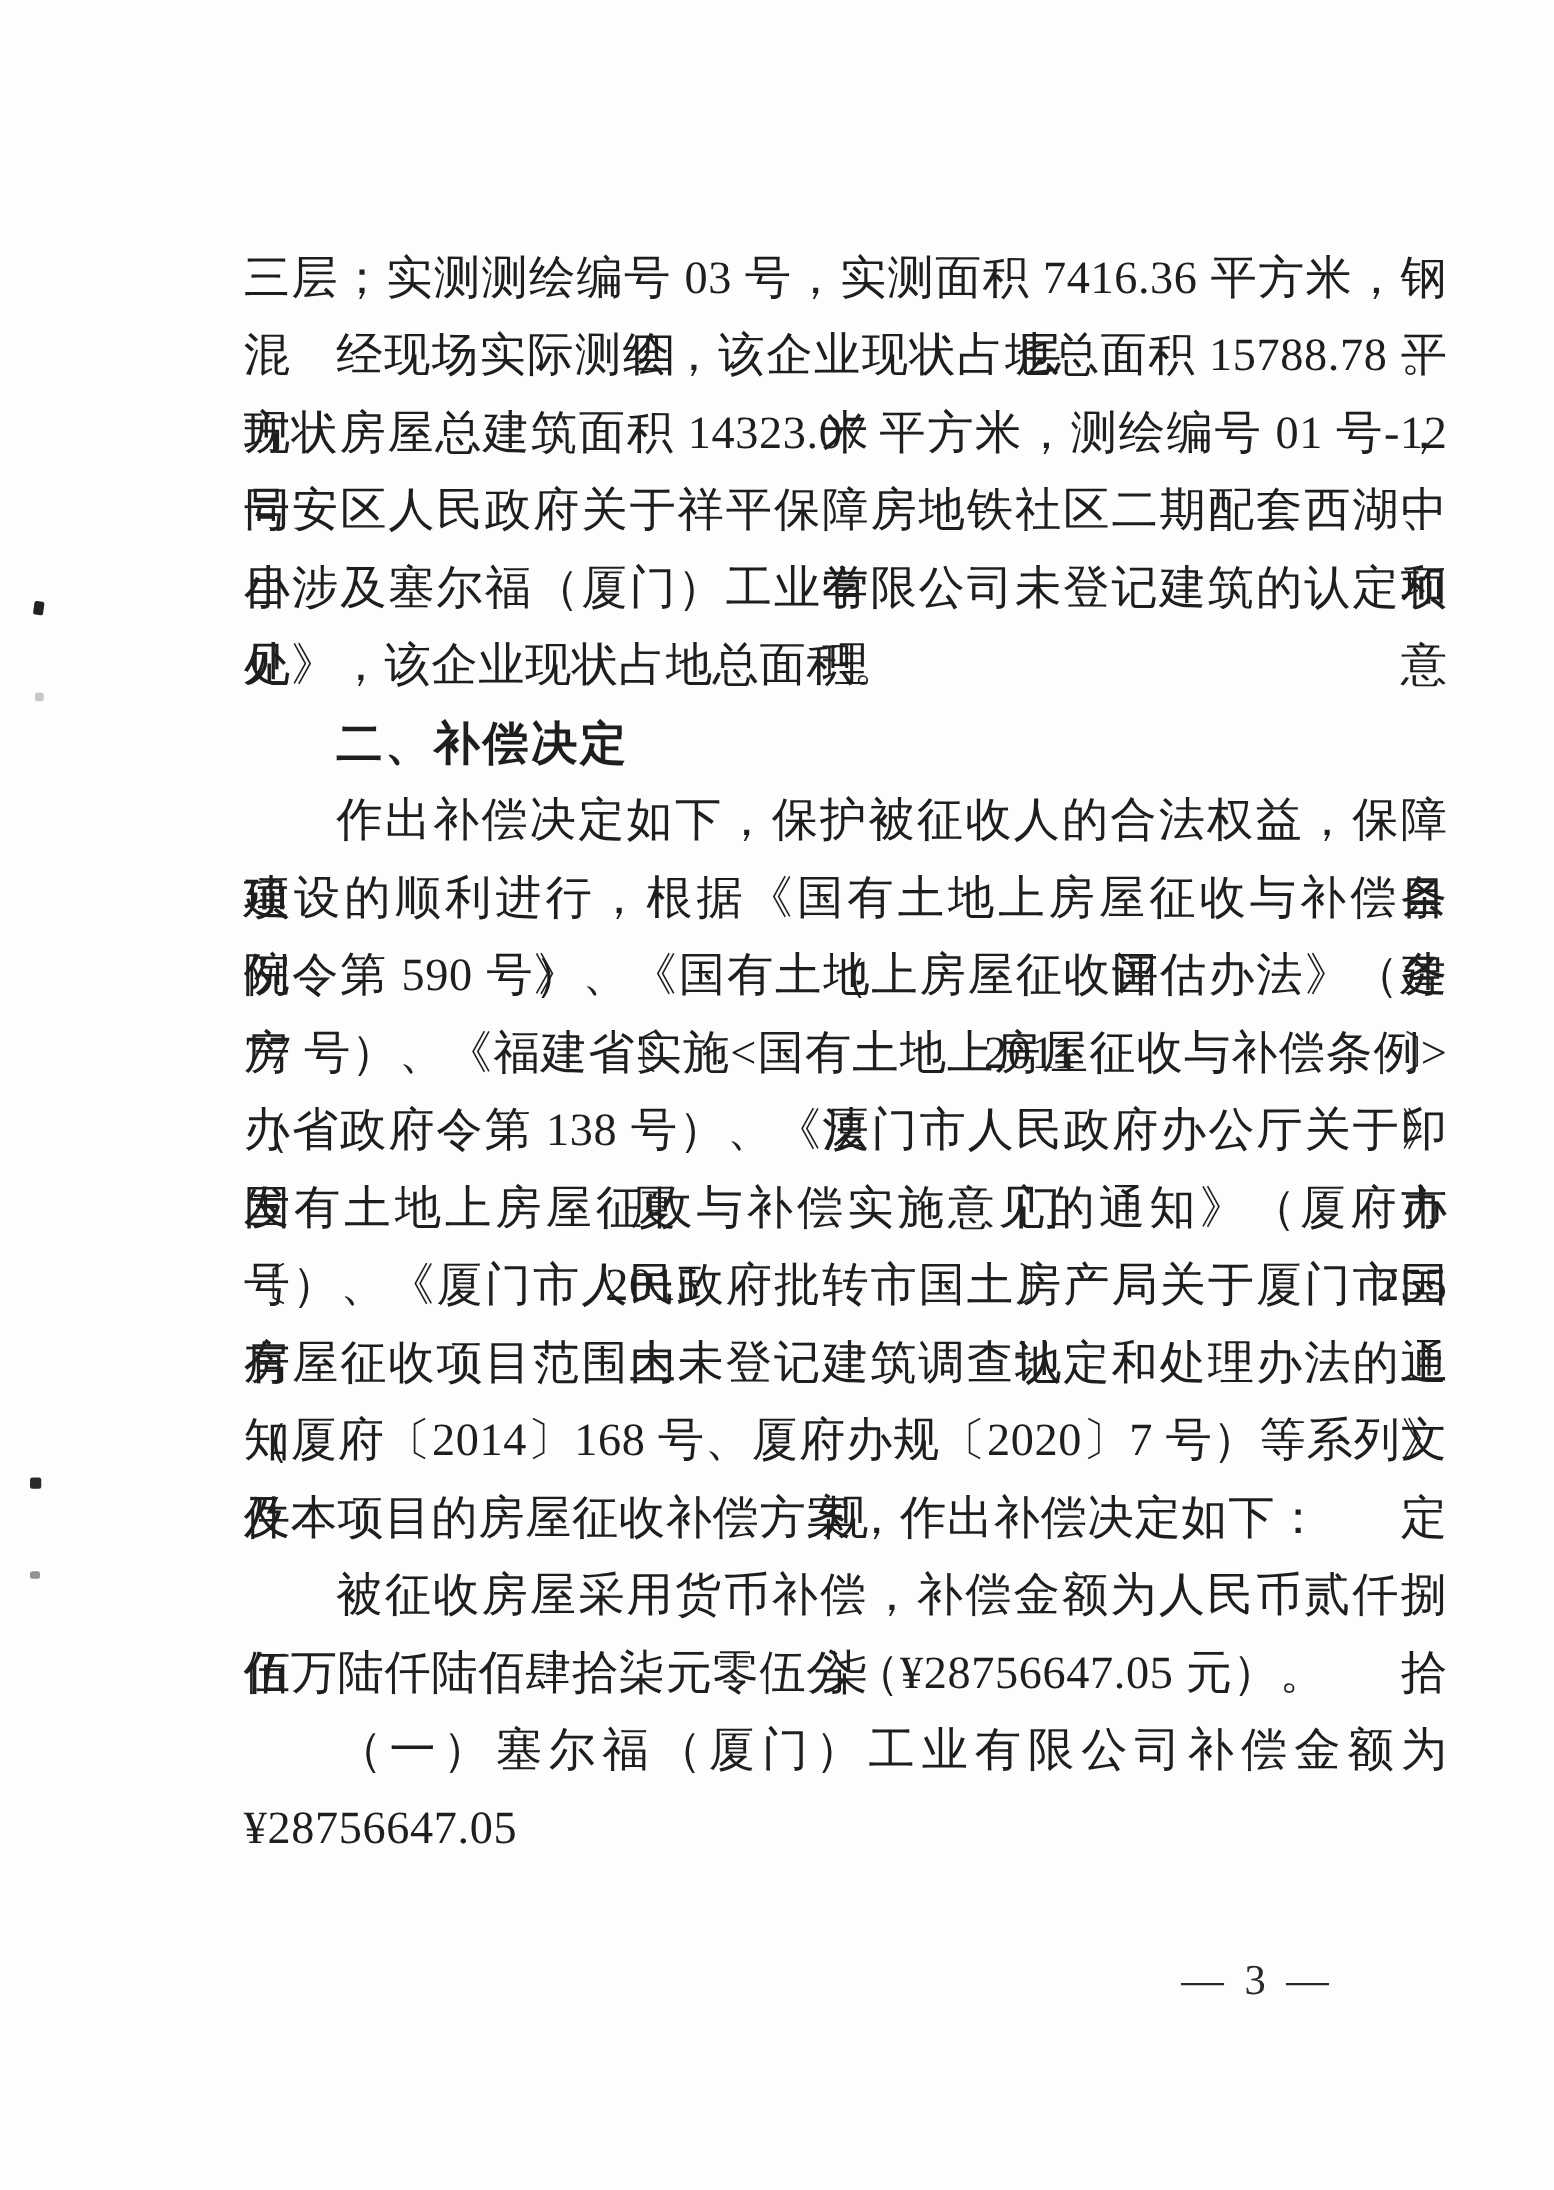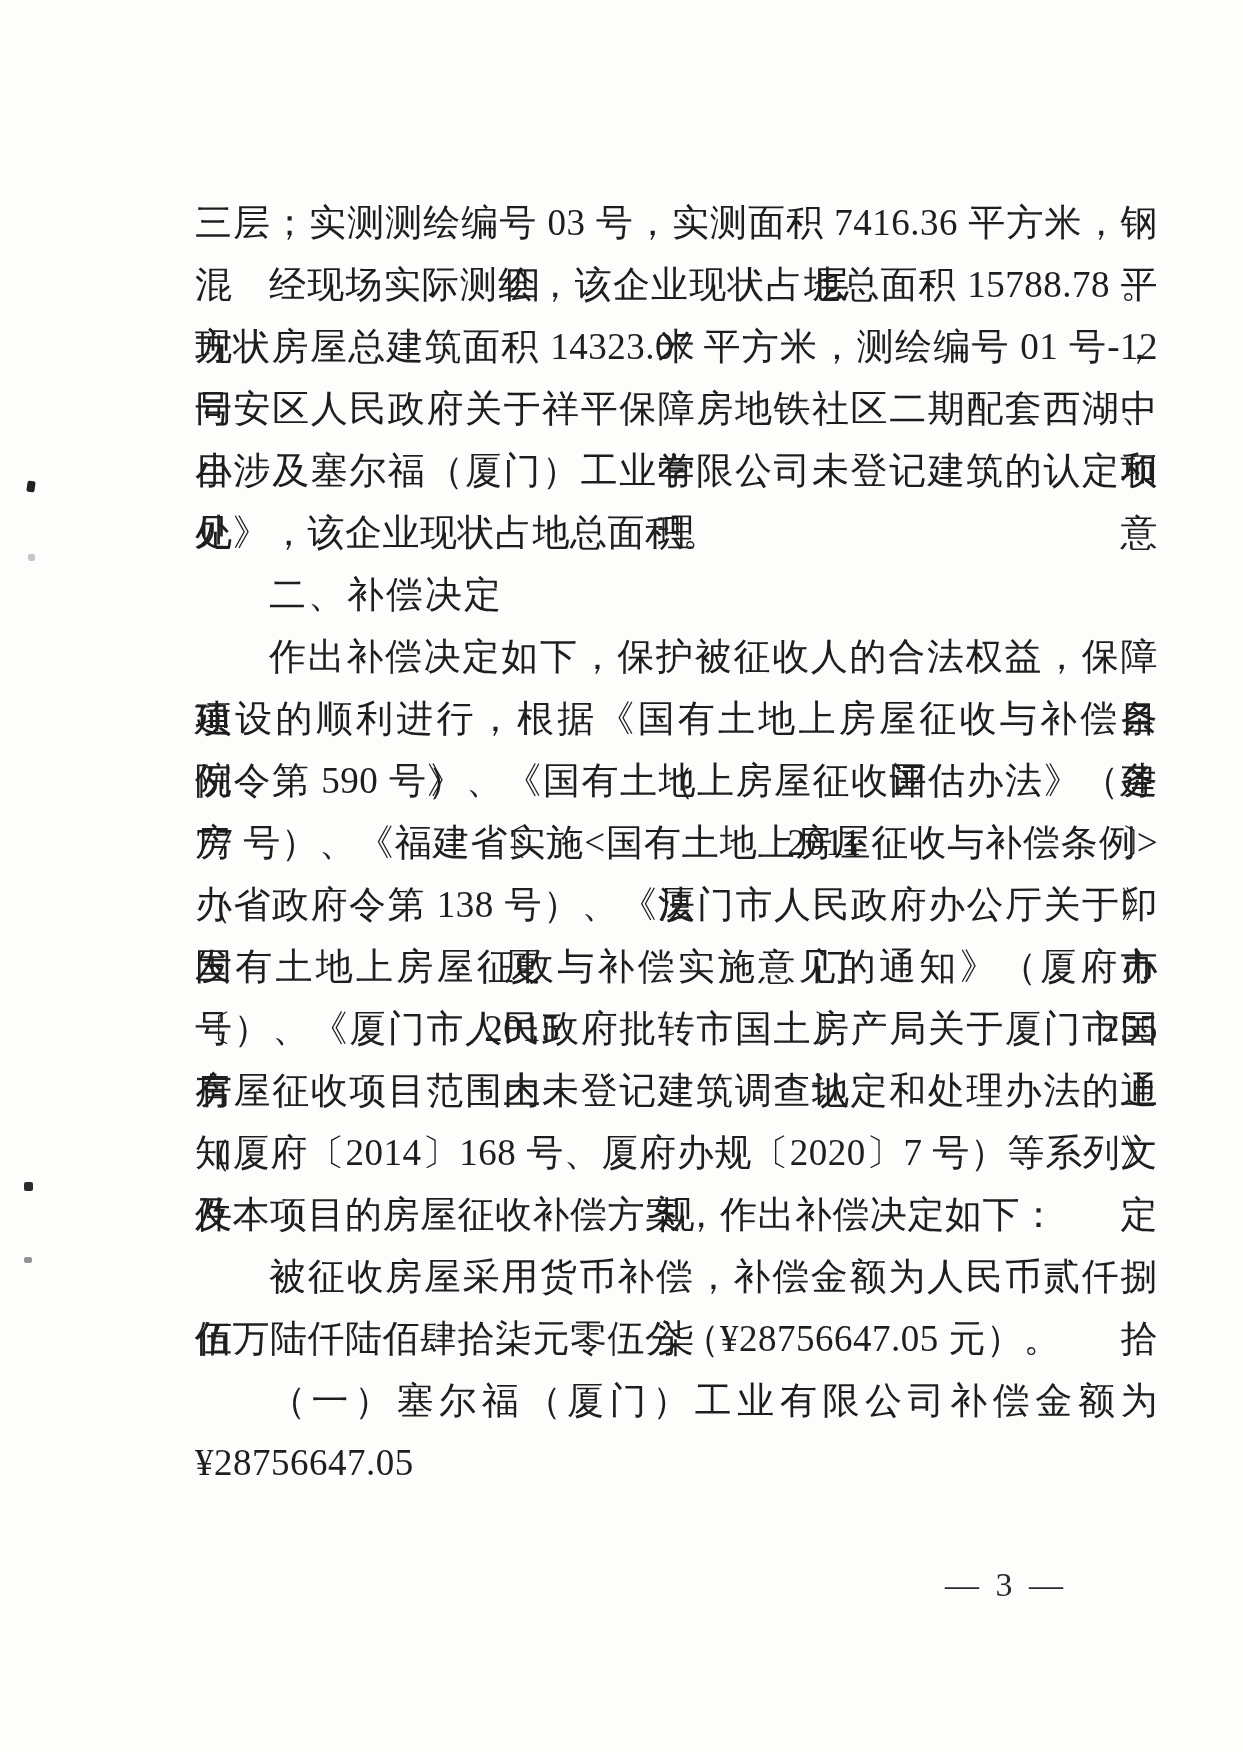--- a/index.html
+++ b/index.html
@@ -32,21 +32,21 @@
     text-align-last: left;
     letter-spacing: 0.5px;
   }
   .fill {
     text-align-last: justify;
   }
   .indent {
     text-indent: 74px;
   }
   .heading {
-    font-weight: normal;
+    font-weight: bold;
     font-family: "Liberation Sans", "DejaVu Sans", sans-serif;
     letter-spacing: 2px;
   }
   .page-number {
     position: absolute;
     top: 1566px;
     right: 176px;
     font-size: 34px;
     letter-spacing: 4px;
     color: #2a2a2a;

